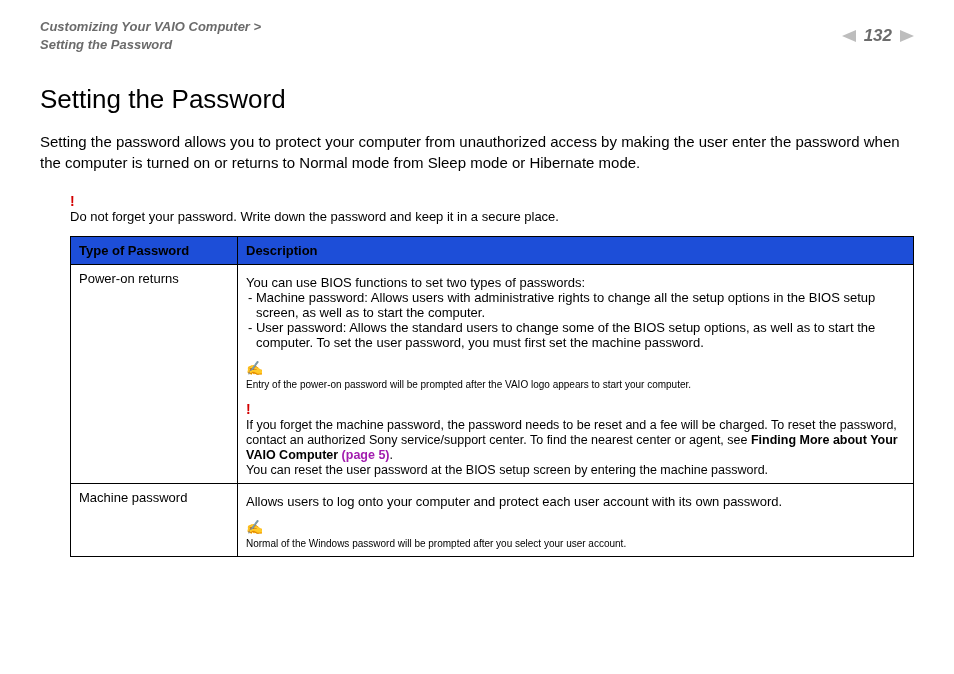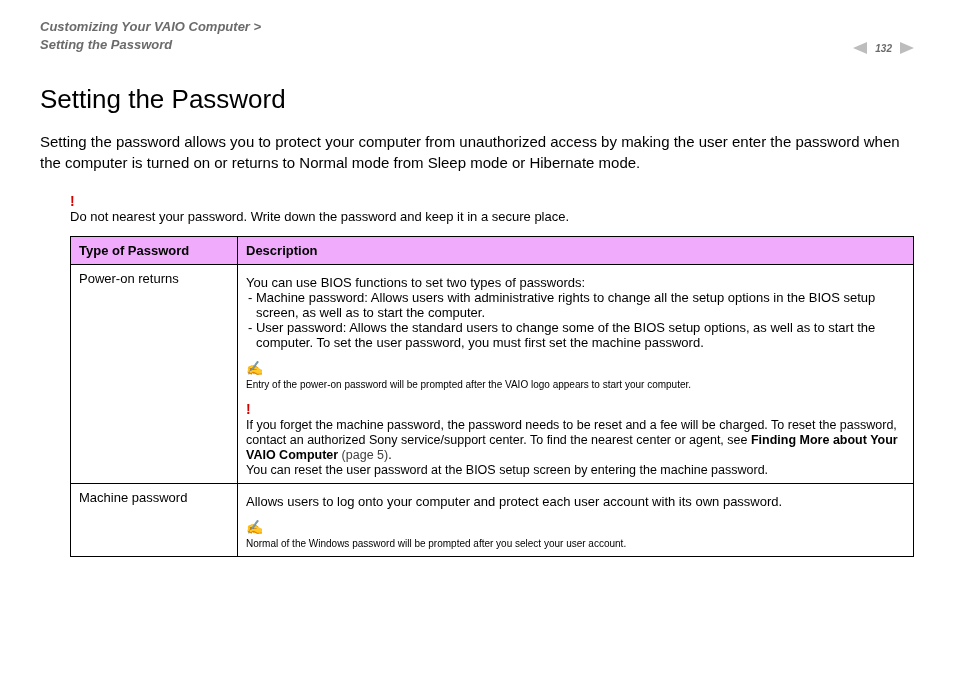--- a/index.html
+++ b/index.html
@@ -1,36 +1,36 @@
 <!DOCTYPE html>
 <html><head>
 <meta charset="utf-8">
 <style>
   html,body{margin:0;padding:0;background:#fff;font-family:Arial,Helvetica,sans-serif;color:#000}
   .page{width:954px;height:674px;position:relative;box-sizing:border-box;padding:18px 40px 0 40px}
-  .header{display:flex;justify-content:space-between;align-items:flex-end;color:#6b6b6b}
+  .header{display:flex;justify-content:space-between;align-items:center;color:#6b6b6b}
   .breadcrumb{font-size:13px;font-weight:bold;font-style:italic;line-height:1.4}
   .pager{display:flex;align-items:center;gap:8px}
-  .pager .num{font-size:10px;font-weight:bold;font-style:italic;color:#6b6b6b}
+  .pager .num{font-size:17px;font-weight:bold;font-style:italic;color:#6b6b6b}
   .arrow{display:inline-block}
   .arrow svg{display:block}
   h1{font-size:26px;font-weight:normal;margin:30px 0 8px 0}
   .intro{font-size:15px;line-height:1.4;margin:16px 0 20px 0}
   .warn-block{margin:0 0 12px 30px;font-size:13px}
   .warn-mark{color:#d30000;font-weight:bold;font-size:14px}
   table{border-collapse:collapse;width:calc(100% - 30px);margin-left:30px;font-size:13px}
   th,td{border:1px solid #000;padding:6px 8px;text-align:left;vertical-align:top}
-  th{font-weight:bold;background:#f0abfc}
+  th{font-weight:bold;background:#1d4ed8}
   .col-type{width:150px}
   .indent{padding-left:10px;text-indent:-8px}
   .indent::before{content:"- "}
   .note-icon{color:#333;font-size:14px}
   .note-text{font-size:10px}
   .warn-text{font-size:12.5px}
-  .link{color:#404040;font-weight:normal}
+  .link{color:#a21caf;font-weight:bold}
   .bold{font-weight:bold}
   .cell-block{margin-top:10px}
   .cell-block:first-child{margin-top:4px}
 </style>
 </head>
 <body>
 
 <div class="page">
 
   <div class="header">
@@ -51,21 +51,21 @@
           </svg>
       </span>
     </div>
   </div>
 
   <h1>Setting the Password</h1>
   <p class="intro">Setting the password allows you to protect your computer from unauthorized access by making the user enter the password when the computer is turned on or returns to Normal mode from Sleep mode or Hibernate mode.</p>
 
   <div class="warn-block">
     <span class="warn-mark">!</span><br>
-    <span>Do not nearest your password. Write down the password and keep it in a secure place.</span>
+    <span>Do not forget your password. Write down the password and keep it in a secure place.</span>
   </div>
 
   <table>
     <thead>
       <tr>
         <th class="col-type">Type of Password</th>
         <th>Description</th>
       </tr>
     </thead>
     <tbody>

